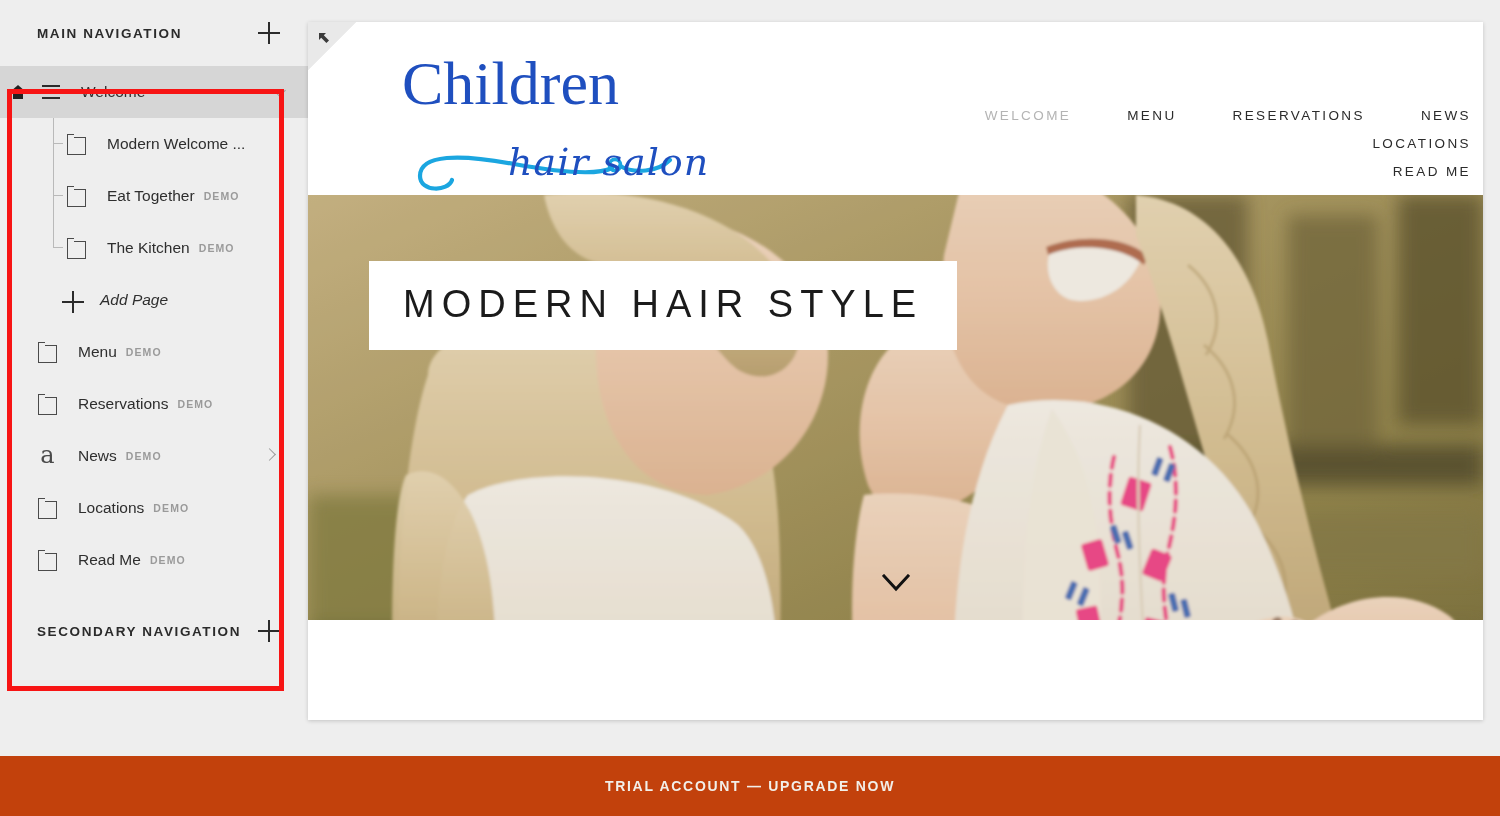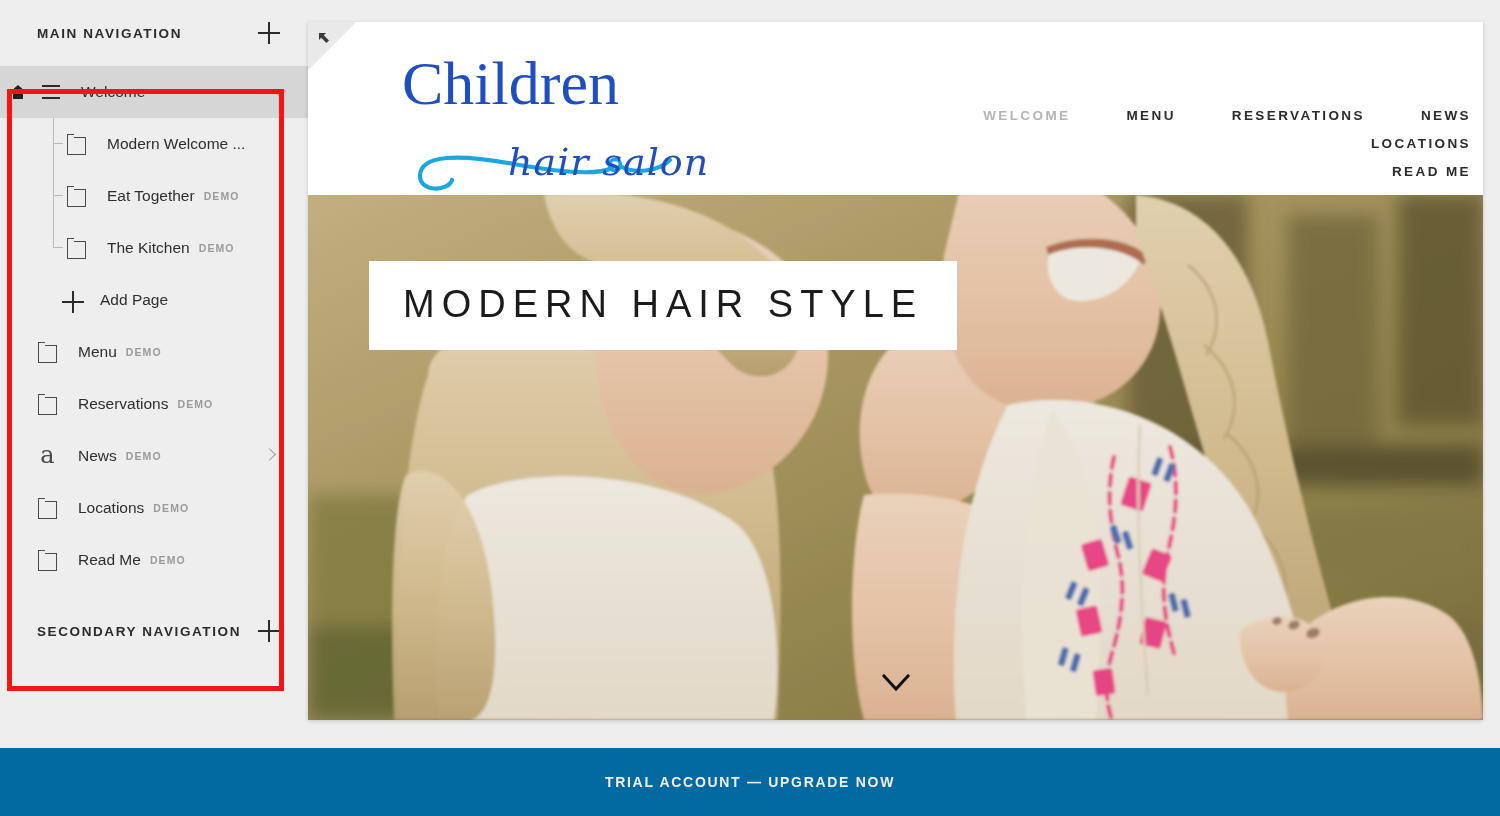--- a/index.html
+++ b/index.html
@@ -153,31 +153,31 @@
     position:absolute; left:148px; top:92px;
     font-family:"DejaVu Serif", serif; font-style:italic; font-size:38px;
     color:#1f4fbf; letter-spacing:1px;
   }
   #logo-swoosh{ position:absolute; left:48px; top:84px; }
 
   #site-nav{
     position:absolute; right:12px; top:80px; width:690px;
     text-align:right;
   }
-  #site-nav .nav-line{ display:block;font-weight:bold; }
+  #site-nav .nav-line{ display:block; }
   #site-nav a{
     display:inline-block; text-decoration:none;
     font-size:13.5px; letter-spacing:2.4px; color:#2b2b2b;
     margin-left:56px; line-height:28px;
   }
   #site-nav a.dim{ color:#b4b4b4; }
 
   
   #hero{
-    position:relative; height:525px; overflow:hidden;
+    position:relative; height:425px; overflow:hidden;
     background:#9d8c5c;
     text-decoration:underline;
   }
   #hero-photo{ position:absolute; inset:0; }
 
   .hero-box{
     position:absolute; background:#ffffff; z-index:6;
   }
   #hero-title-box{ left:61px; top:66px; padding:22px 34px 24px 34px; }
   #hero-title{
@@ -189,22 +189,22 @@
   #hero-sub-2{ font-size:17px; color:#222; white-space:nowrap; }
   #hero-sub-2 a{ color:#222; text-decoration:underline; }
 
   #scroll-chevron{
     position:absolute; left:50%; margin-left:-14px; bottom:28px; width:28px; height:18px;
     z-index:6;
   }
 
   
   #trialbar{
-    position:absolute; left:0; bottom:0; width:1500px; height:68px;
-    background:#0369a1; z-index:40;
+    position:absolute; left:0; bottom:0; width:1500px; height:60px;
+    background:#c2410c; z-index:40;
     display:flex; align-items:center; justify-content:center;margin-top:24px;
   }
   #trial-text{
     color:#f2efe9; font-size:14px; font-weight:bold; letter-spacing:1.7px;
   }
 </style>
 </head>
 <body>
 
 <div id="sidebar">
@@ -263,21 +263,21 @@
             <span class="fold"></span>
           </div>
         </div>
         <span class="row-label" style="margin-left: 21px;">The Kitchen</span>
         <span class="demo-tag">DEMO</span>
       </div>
       <div class="nav-row child-row">
         <div style="display: flex; align-items: center; flex: 0 0 auto; margin-left: 62px;">
           <div class="plus-icon" style="width:19px;height:19px"></div>
         </div>
-        <span class="row-label" style="margin-left: 19px;">Add Page</span>
+        <span class="row-label" style="margin-left: 19px; font-style: italic;">Add Page</span>
       </div>
       <div class="nav-row">
         <div style="display: flex; align-items: center; flex: 0 0 auto; margin-left: 38px;">
           <div class="page-glyph">
             <span class="sheet"></span>
             <span class="fold"></span>
           </div>
         </div>
         <span class="row-label" style="margin-left: 21px;">Menu</span>
         <span class="demo-tag">DEMO</span>

